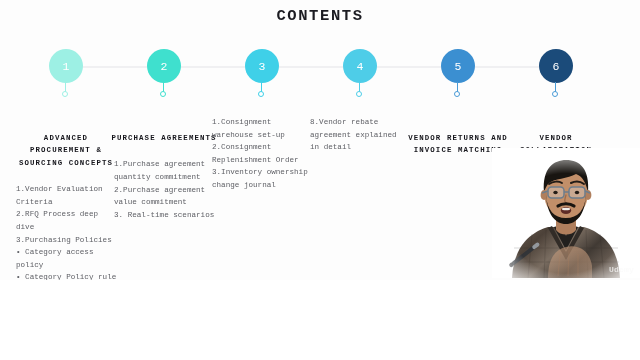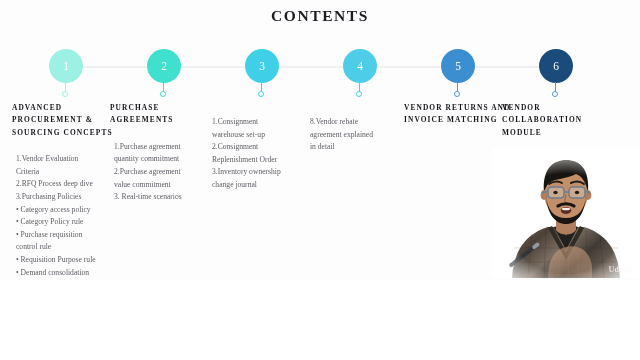--- a/index.html
+++ b/index.html
@@ -6,21 +6,21 @@
     margin: 0;
     padding: 0;
     background: #ffffff;
   }
   #stage {
     position: relative;
     width: 640px;
     height: 280px;
     overflow: hidden;
     background: #fdfdfd;
-    font-family: Liberation Serif, serif;
+    font-family: Liberation Mono, monospace;
     -webkit-font-smoothing: antialiased;
   }
 
   
   #title {
     position: absolute;
     top: 7px;
     left: 0;
     width: 640px;
     text-align: center;
@@ -91,22 +91,23 @@
     position: absolute;
     top: 102px;
     width: 108px;
   }
   .col-head {
     font-size: 7.4px;
     font-weight: bold;
     letter-spacing: 1.1px;
     line-height: 12.4px;
     color: #16161c;
-    text-align: left;
+    text-align: center;
     text-transform: uppercase;
+    margin-top: 30px;
   }
   .col-body {
     margin-top: 14px;
     font-size: 7.6px;
     line-height: 12.6px;
     color: #5f6066;
     text-align: left;
     white-space: pre-line;
   }
   .col-body.indent { padding-left: 4px; }

